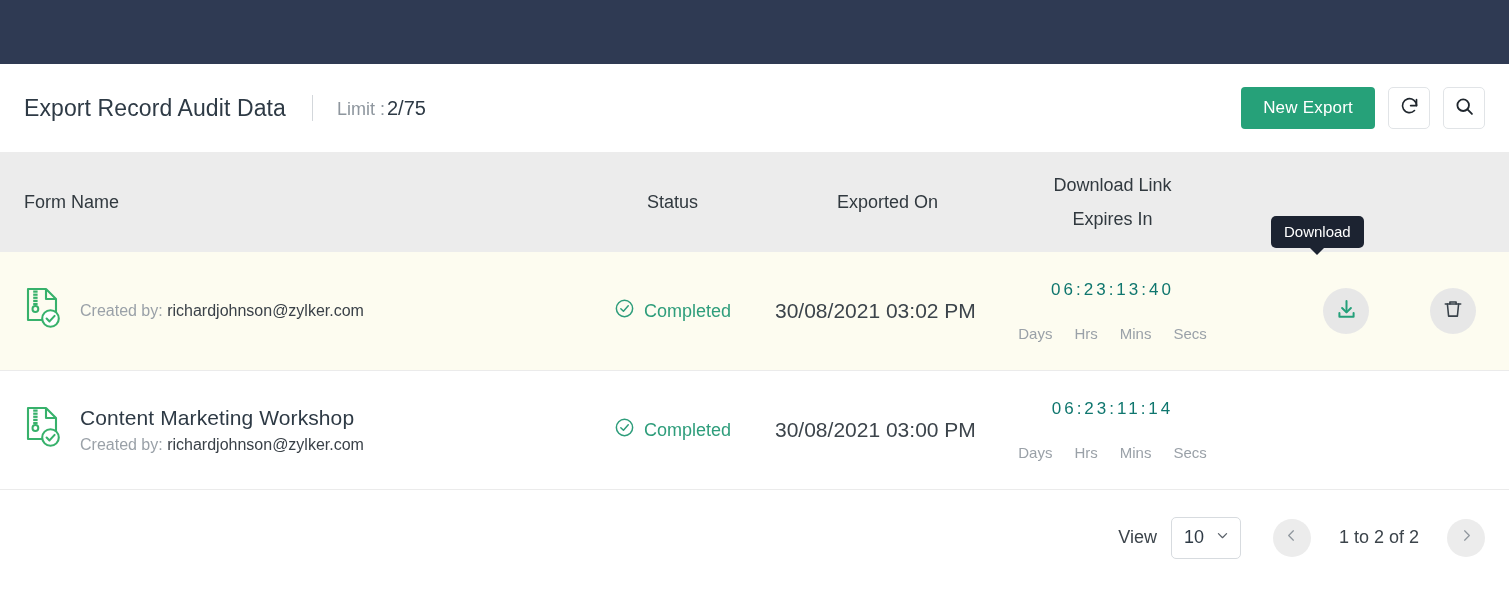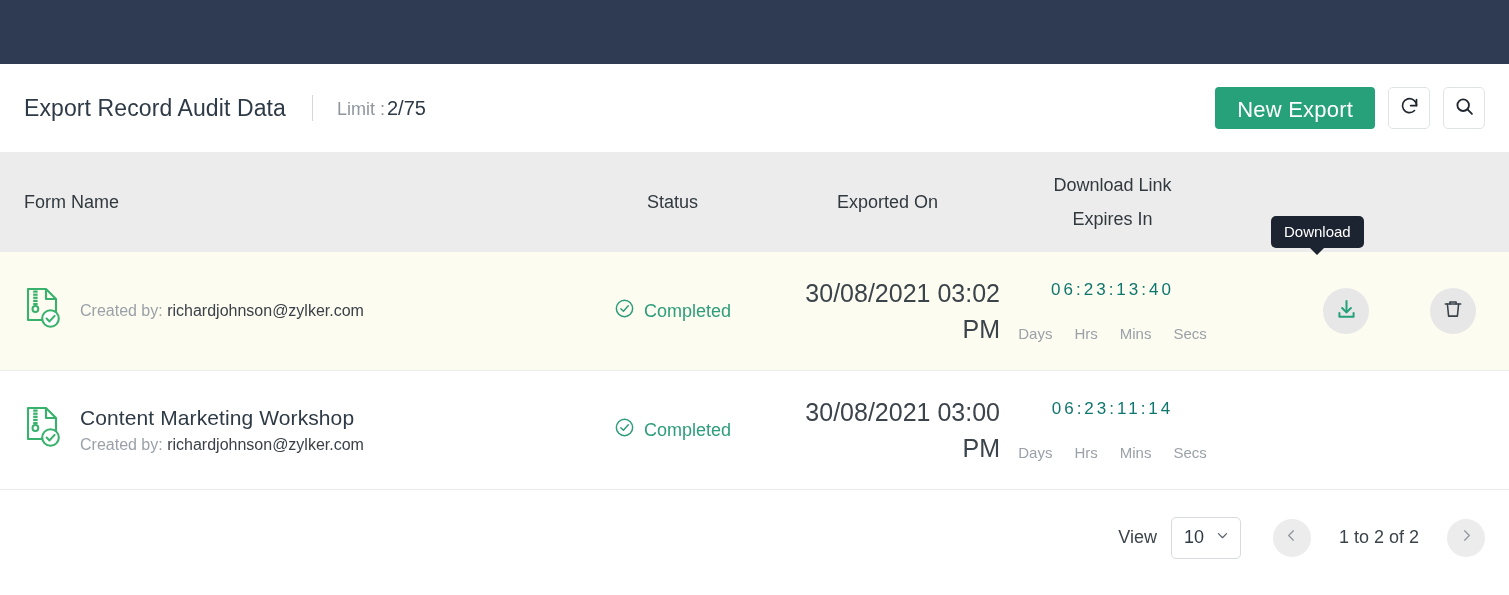--- a/index.html
+++ b/index.html
@@ -56,21 +56,21 @@
     align-items: center;
     gap: 13px;
   }
   .btn-primary {
     background: #26a179;
     color: #ffffff;
     border: none;
     border-radius: 4px;
     height: 42px;
     padding: 10px 22px;
-    font-size: 22px;
+    font-size: 17px;
     font-family: "Liberation Sans", sans-serif;
     cursor: pointer;
     letter-spacing: .2px;
   }
   .icon-btn {
     width: 42px; height: 42px;
     border: 1px solid #e1e4e7;
     border-radius: 5px;
     background: #ffffff;
     display: flex; align-items: center; justify-content: center;
@@ -118,23 +118,23 @@
     color: #9aa1a8;
   }
   .form-sub .email { color: #3a4148; }
 
   .status-cell {
     display: flex; align-items: center; justify-content: center; gap: 9px;
     color: #2e9d7b;
     font-size: 18px;
   }
   .date-cell {
-    font-size: 25px;
+    font-size: 21px;
     color: #3c444b;
-    text-align: right;
+    text-align: left;
     line-height: 1.45;
   }
 
   .expire-cell { text-align: center; }
   .countdown {
     font-size: 17px;
     color: #0f766e;
     letter-spacing: 3px;
     font-weight: 300;
     white-space: nowrap;

